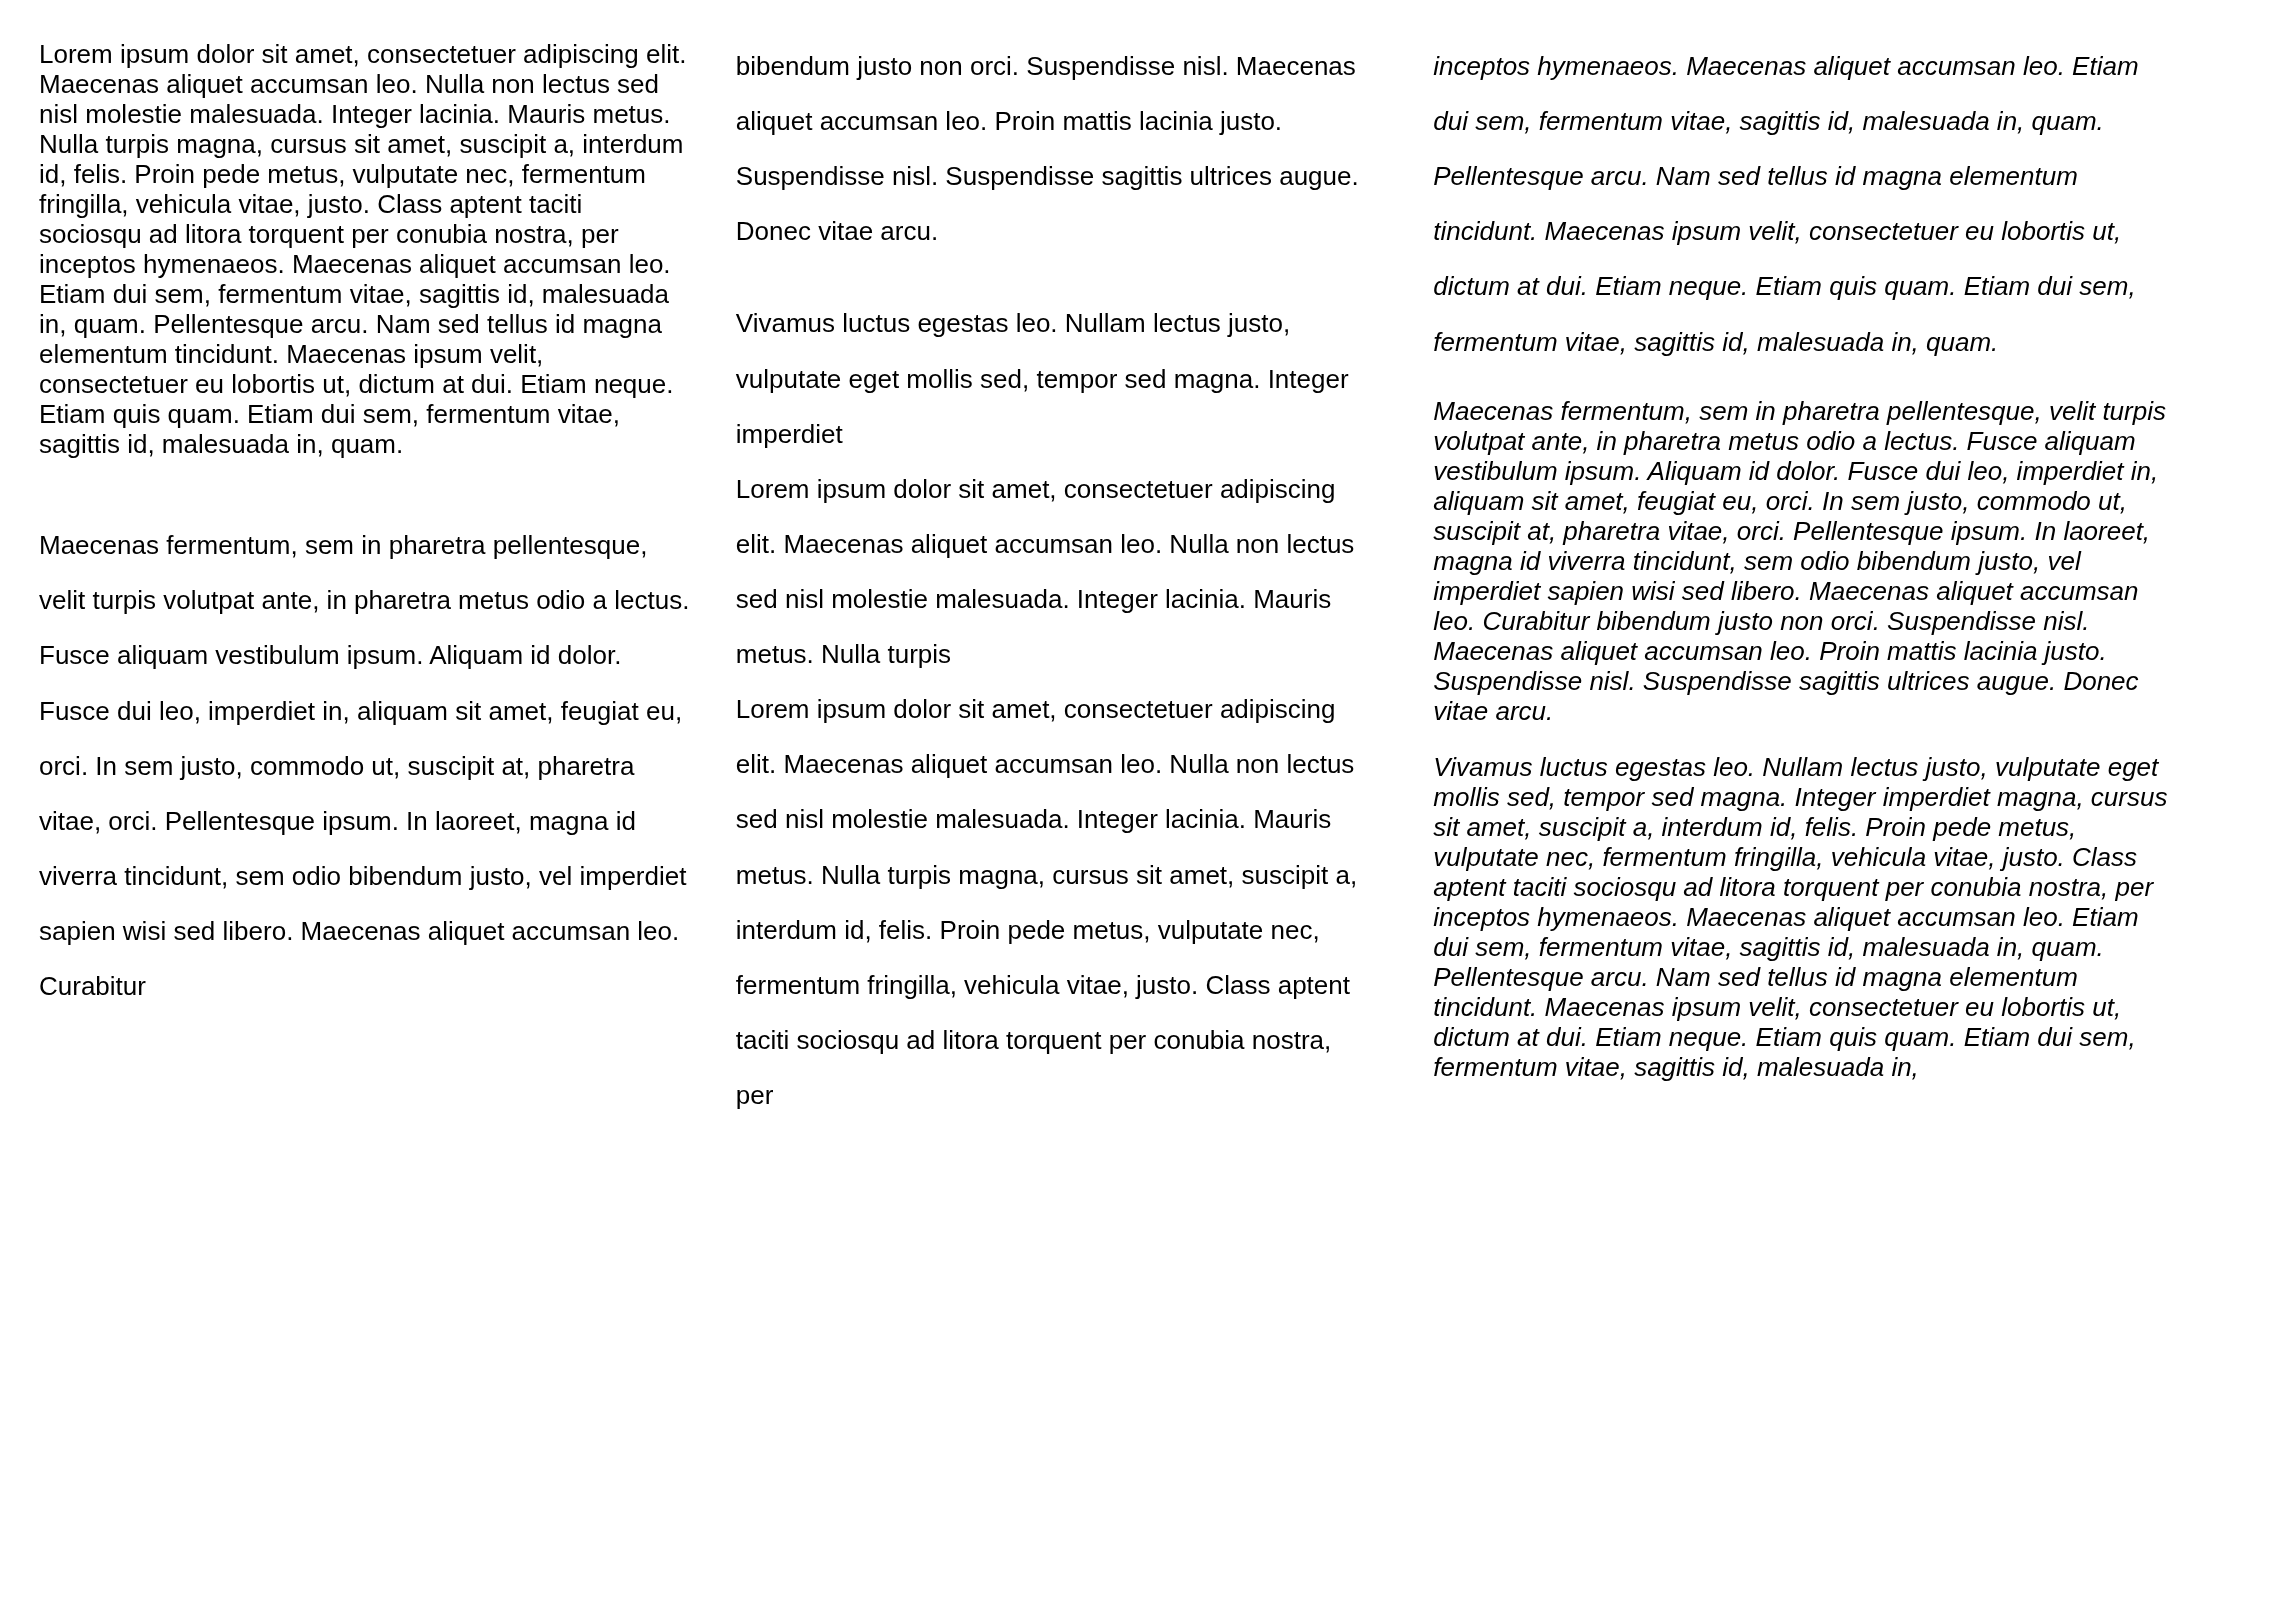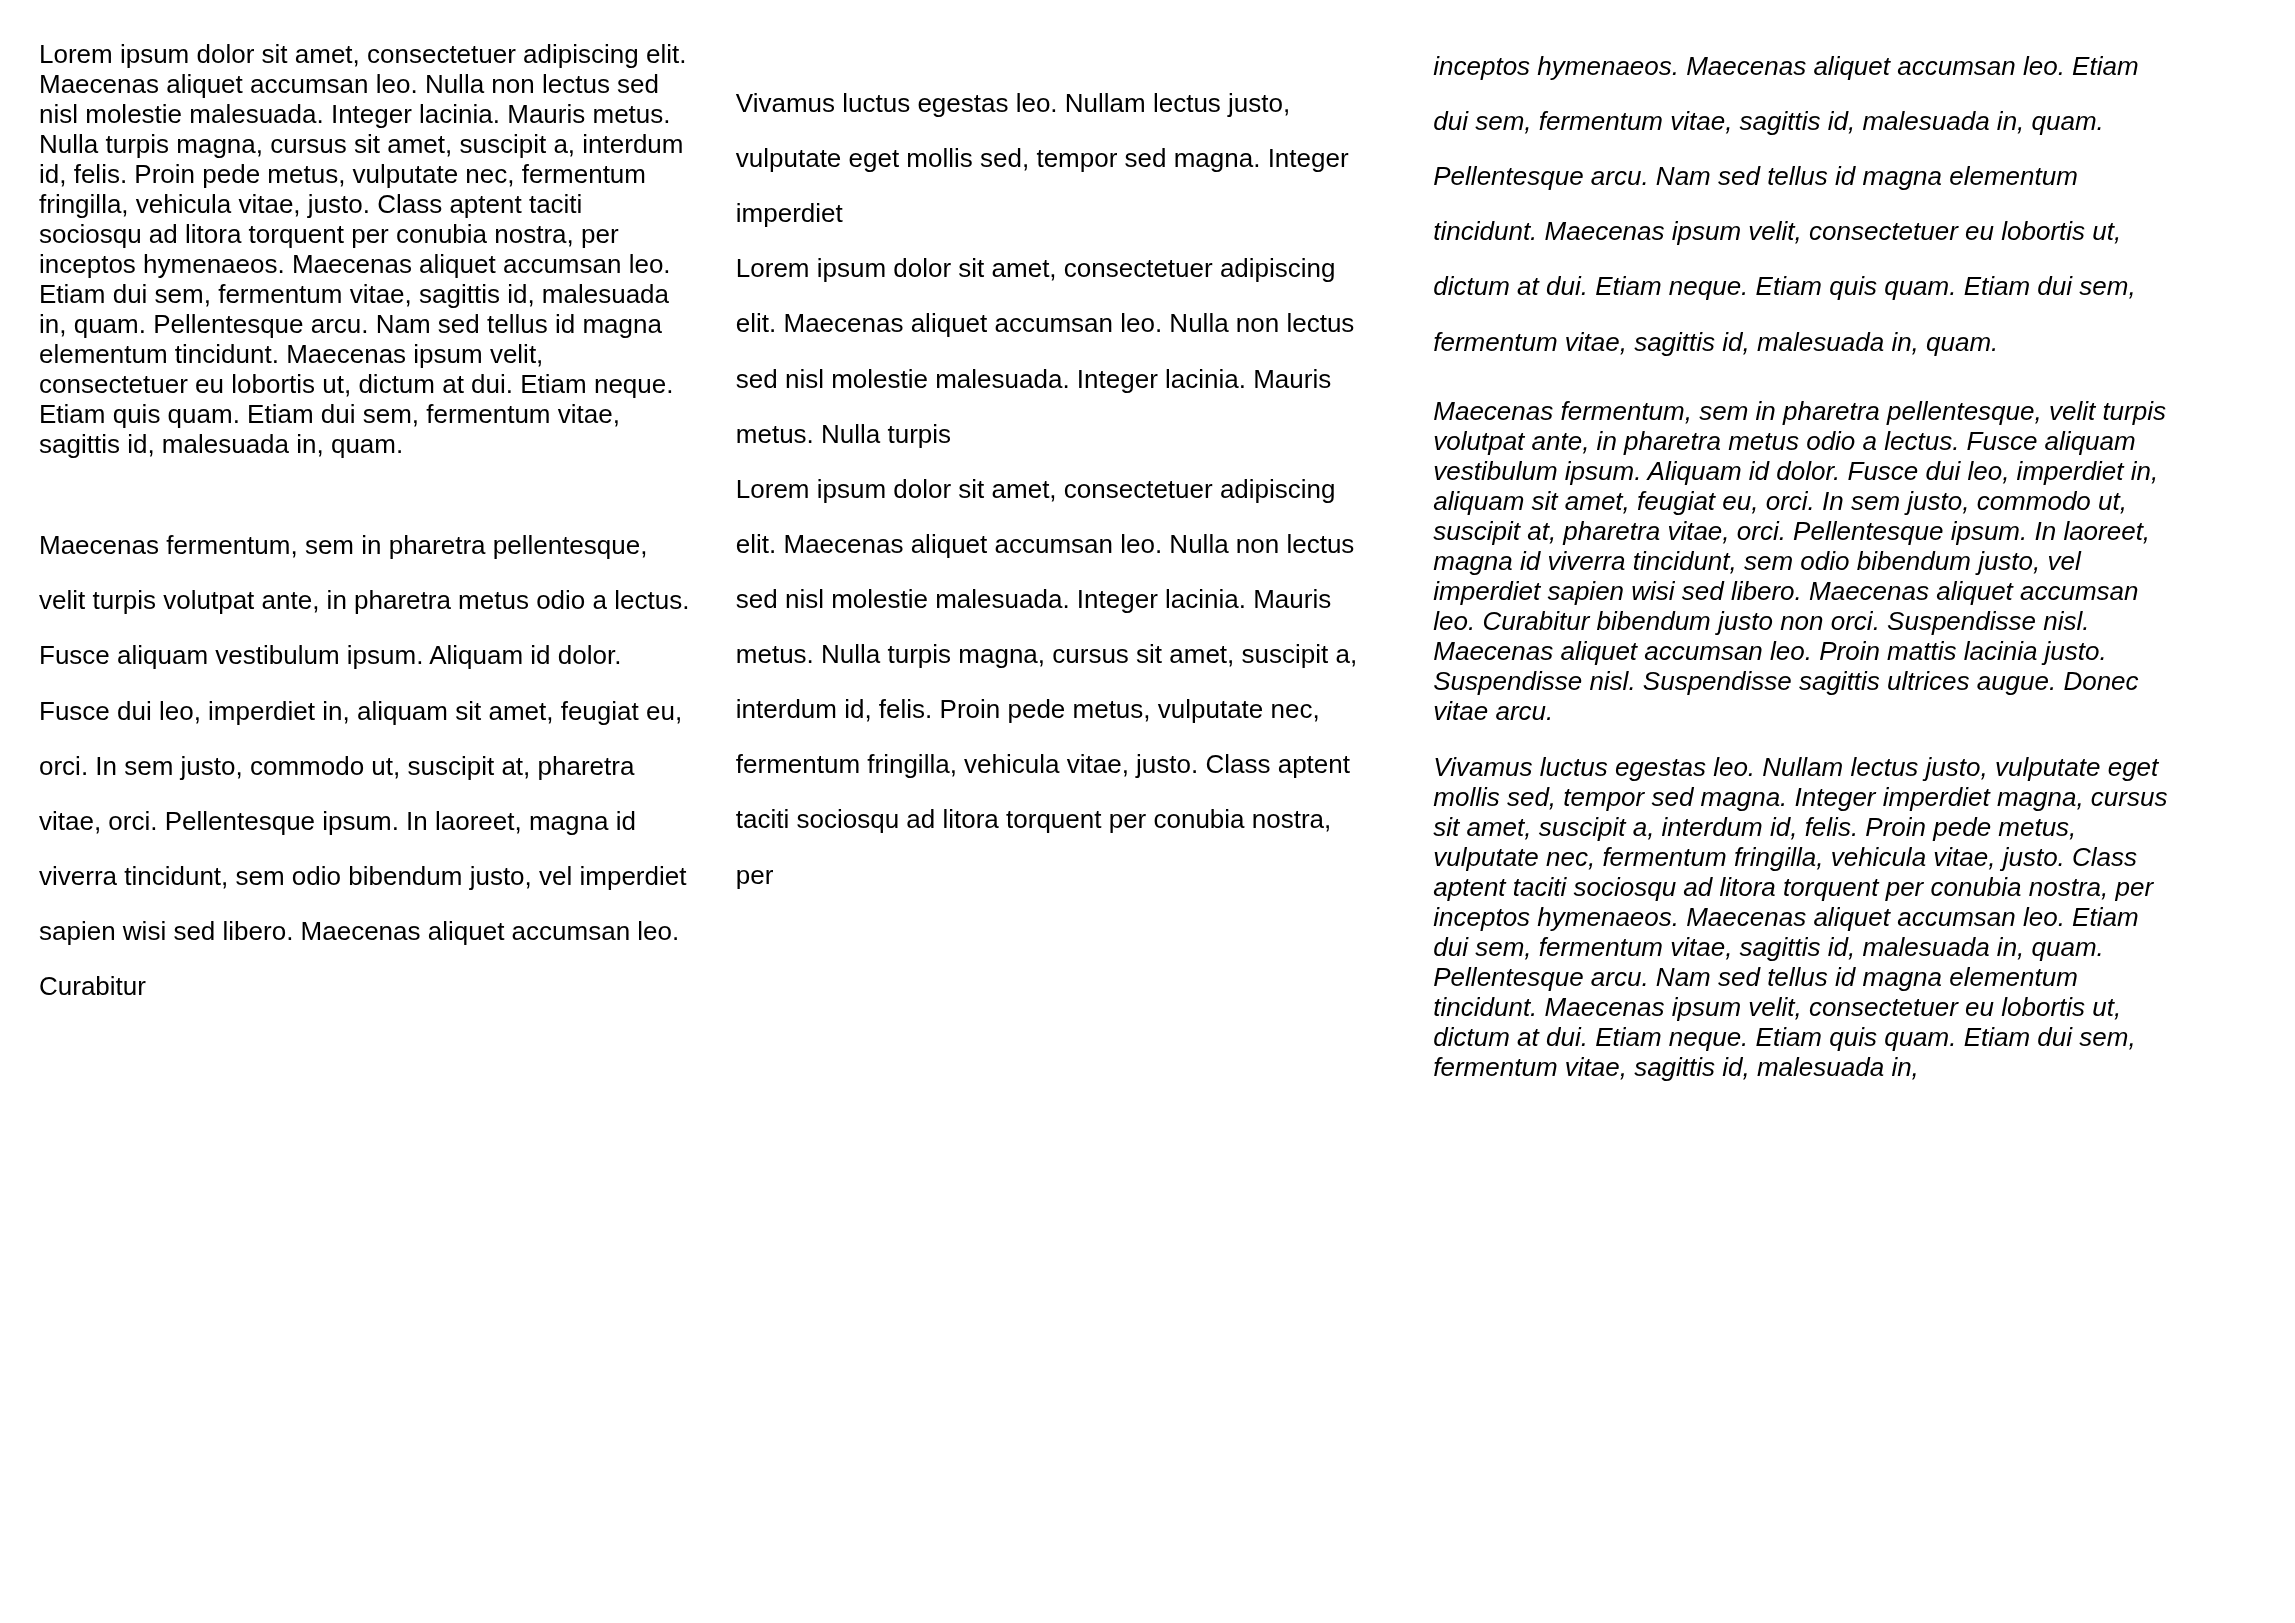--- a/index.html
+++ b/index.html
@@ -62,20 +62,21 @@
 
 <div class="page">
 
   <div class="column col-1">
     <p class="para tight">Lorem ipsum dolor sit amet, consectetuer adipiscing elit. Maecenas aliquet accumsan leo. Nulla non lectus sed nisl molestie malesuada. Integer lacinia. Mauris metus. Nulla turpis magna, cursus sit amet, suscipit a, interdum id, felis. Proin pede metus, vulputate nec, fermentum fringilla, vehicula vitae, justo. Class aptent taciti sociosqu ad litora torquent per conubia nostra, per inceptos hymenaeos. Maecenas aliquet accumsan leo. Etiam dui sem, fermentum vitae, sagittis id, malesuada in, quam. Pellentesque arcu. Nam sed tellus id magna elementum tincidunt. Maecenas ipsum velit, consectetuer eu lobortis ut, dictum at dui. Etiam neque. Etiam quis quam. Etiam dui sem, fermentum vitae, sagittis id, malesuada in, quam.</p>
     <div class="gap-lg"></div>
     <p class="para loose">Maecenas fermentum, sem in pharetra pellentesque, velit turpis volutpat ante, in pharetra metus odio a lectus. Fusce aliquam vestibulum ipsum. Aliquam id dolor. Fusce dui leo, imperdiet in, aliquam sit amet, feugiat eu, orci. In sem justo, commodo ut, suscipit at, pharetra vitae, orci. Pellentesque ipsum. In laoreet, magna id viverra tincidunt, sem odio bibendum justo, vel imperdiet sapien wisi sed libero. Maecenas aliquet accumsan leo. Curabitur</p>
   </div>
 
   <div class="column col-2">
+    <p class="para loose">bibendum justo non orci. Suspendisse nisl. Maecenas aliquet accumsan leo. Proin mattis lacinia justo. Suspendisse nisl. Suspendisse sagittis ultrices augue. Donec vitae arcu.</p>
     <div class="gap-md"></div>
     <p class="para loose">Vivamus luctus egestas leo. Nullam lectus justo, vulputate eget mollis sed, tempor sed magna. Integer imperdiet</p>
     <p class="para loose">Lorem ipsum dolor sit amet, consectetuer adipiscing elit. Maecenas aliquet accumsan leo. Nulla non lectus sed nisl molestie malesuada. Integer lacinia. Mauris metus. Nulla turpis</p>
     <p class="para loose">Lorem ipsum dolor sit amet, consectetuer adipiscing elit. Maecenas aliquet accumsan leo. Nulla non lectus sed nisl molestie malesuada. Integer lacinia. Mauris metus. Nulla turpis magna, cursus sit amet, suscipit a, interdum id, felis. Proin pede metus, vulputate nec, fermentum fringilla, vehicula vitae, justo. Class aptent taciti sociosqu ad litora torquent per conubia nostra, per</p>
   </div>
 
   <div class="column col-3">
     <p class="para loose">inceptos hymenaeos. Maecenas aliquet accumsan leo. Etiam dui sem, fermentum vitae, sagittis id, malesuada in, quam. Pellentesque arcu. Nam sed tellus id magna elementum tincidunt. Maecenas ipsum velit, consectetuer eu lobortis ut, dictum at dui. Etiam neque. Etiam quis quam. Etiam dui sem, fermentum vitae, sagittis id, malesuada in, quam.</p>
     <div class="gap-sm"></div>
     <p class="para tight">Maecenas fermentum, sem in pharetra pellentesque, velit turpis volutpat ante, in pharetra metus odio a lectus. Fusce aliquam vestibulum ipsum. Aliquam id dolor. Fusce dui leo, imperdiet in, aliquam sit amet, feugiat eu, orci. In sem justo, commodo ut, suscipit at, pharetra vitae, orci. Pellentesque ipsum. In laoreet, magna id viverra tincidunt, sem odio bibendum justo, vel imperdiet sapien wisi sed libero. Maecenas aliquet accumsan leo. Curabitur bibendum justo non orci. Suspendisse nisl. Maecenas aliquet accumsan leo. Proin mattis lacinia justo. Suspendisse nisl. Suspendisse sagittis ultrices augue. Donec vitae arcu.</p>

